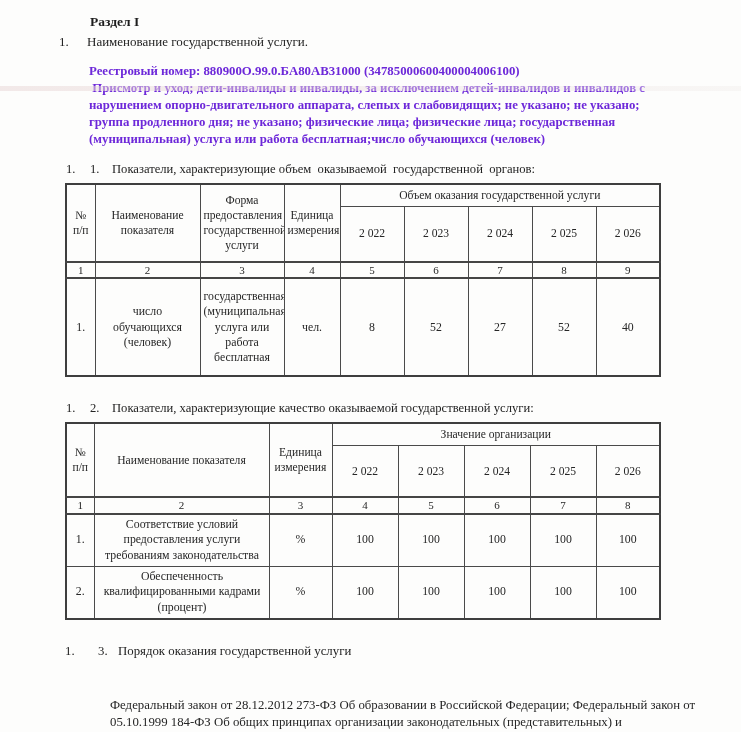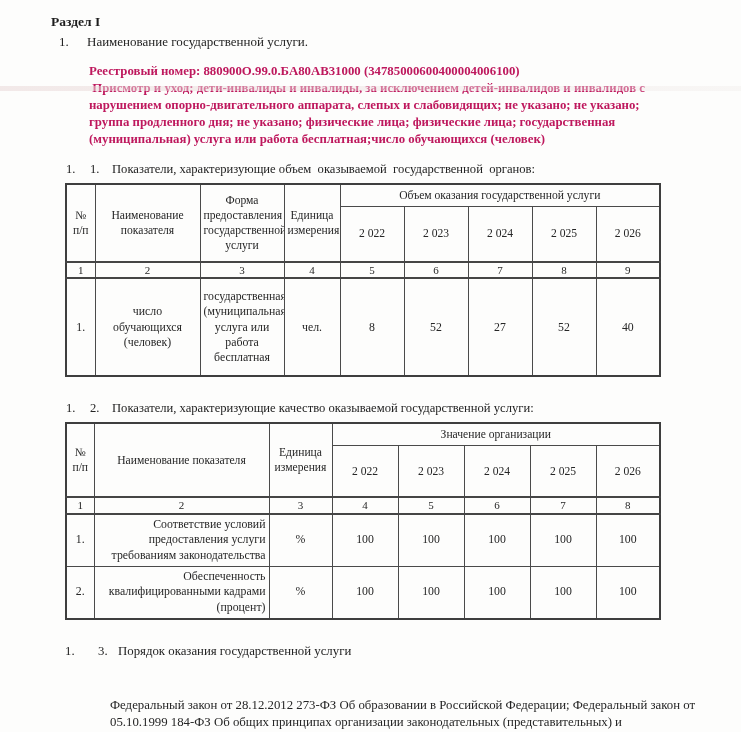--- a/index.html
+++ b/index.html
@@ -4,44 +4,44 @@
 <style>
   html,body{margin:0;padding:0;}
   body{
     width:741px;height:732px;position:relative;overflow:hidden;
     background:#fdfdfc;color:#232323;
     font-family:"Liberation Serif","DejaVu Serif",serif;
     font-size:13px;
   }
   .scan-band{position:absolute;left:0;top:86px;width:741px;height:5px;
     background:linear-gradient(to right,rgba(233,216,216,.55),rgba(240,236,234,.4));pointer-events:none;}
-  .sec-title{margin:14px 0 0 51px;font-weight:bold;font-size:13.5px;color:#1d1d1d;}
+  .sec-title{margin:14px 0 0 90px;font-weight:bold;font-size:13.5px;color:#1d1d1d;}
   .num-line{display:flex;margin:3px 0 0 59px;line-height:17px;}
   .num-line .n{width:28px;flex:0 0 auto;}
   .registry{margin:13px 0 0 89px;width:590px;font-weight:bold;font-size:12.8px;
-    line-height:17px;color:#be185d;}
+    line-height:17px;color:#6d28d9;}
   .registry .desc{white-space:pre-wrap;}
   .cap-line{display:flex;margin-left:66px;line-height:16px;font-size:12.6px;}
   .cap-line .n1{width:24px;flex:0 0 auto;}
   .cap-line .n2{width:22px;flex:0 0 auto;}
   .cap-line .cap-text{white-space:pre-wrap;}
   .cap1{margin-top:13px;}
   .cap2{margin-top:23px;}
   .doc-table{border-collapse:collapse;table-layout:fixed;width:594px;margin:6px 0 0 65px;
     border:2px solid #3e3e3e;font-size:11.6px;color:#262626;}
   .doc-table th,.doc-table td{border:1px solid #4a4a4a;font-weight:normal;text-align:center;
     vertical-align:middle;padding:1px 3px;line-height:1.3;overflow:hidden;}
   .sprow th{height:19px;}
   .t1 .yrow th{height:52px;}
   .t2 .yrow th{height:48px;}
   .nrow td{height:13px;font-size:11px;padding:0 2px;
     border-top:2px solid #454545;border-bottom:2px solid #454545;}
   .t1 .drow td{height:94px;font-size:11.8px;}
   .t2 .drow td{height:49px;font-size:11.8px;}
-  .t2 .drow .name-cell{text-align:right;padding-left:4px;}
+  .t2 .drow .name-cell{text-align:center;padding-left:4px;}
   .item3{display:flex;margin:23px 0 0 65px;line-height:17px;font-size:12.8px;}
   .item3 .n1{width:33px;flex:0 0 auto;}
   .item3 .n2{width:20px;flex:0 0 auto;}
   .legal{margin:37px 0 0 110px;width:602px;font-size:12.8px;line-height:17.5px;color:#252525;}
 </style>
 </head>
 <body>
 
 <div class="scan-band"></div>
 

